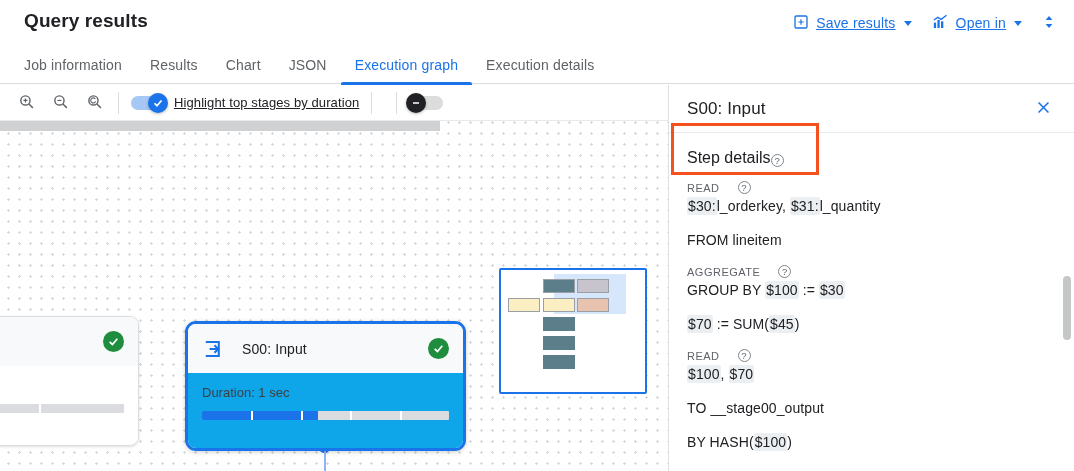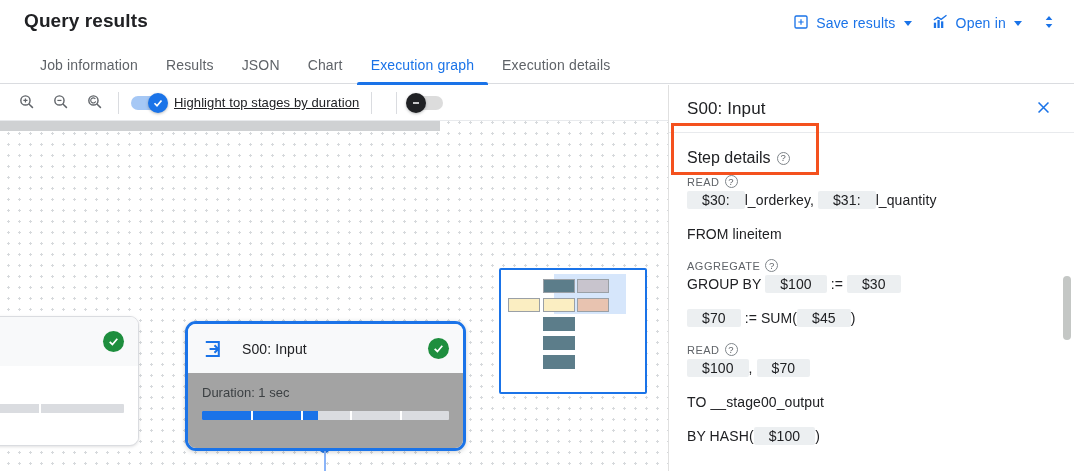--- a/index.html
+++ b/index.html
@@ -26,39 +26,40 @@
     position: absolute; right: 8px; top: 0; height: 46px;
     display: flex; align-items: center; gap: 0px;
   }
   .hdr-btn {
     display: flex; align-items: center; gap: 7px;
     height: 32px; padding: 0 10px;
     color: #1a73e8; font-size: 14px; font-weight: 500;
     background: transparent; border: none; cursor: pointer;
     border-radius: 4px; letter-spacing: .2px;
     white-space: nowrap;
+    text-decoration: underline;
   }
   .caret {
     width: 0; height: 0; margin-left: 1px;
     border-left: 4px solid transparent;
     border-right: 4px solid transparent;
     border-top: 5px solid #1a73e8;
   }
   .icon-btn {
     width: 34px; height: 34px; display: flex; align-items: center;
     justify-content: center; border-radius: 50%; cursor: pointer;
     border: none; background: transparent;
   }
 
   
   .tabbar {
     position: absolute; left: 0; top: 46px; width: 1074px; height: 38px;
     border-bottom: 1px solid #dadce0; background: #fff;
   }
-  .tabs { display: flex; height: 38px; padding-left: 26px; }
+  .tabs { display: flex; height: 38px; padding-left: 10px; }
   .tab {
     display: flex; align-items: center; justify-content: center;
     height: 38px; padding: 0 14px;
     font-size: 14px; color: #5f6368; cursor: pointer;
     position: relative; white-space: nowrap; letter-spacing: .15px;
   }
   .tab.active { color: #1a73e8; font-weight: 500; }
   .tab.active::after {
     content: ""; position: absolute; left: 0; right: 0; bottom: -1px;
     height: 3px; background: #1a73e8; border-radius: 2px 2px 0 0;
@@ -143,21 +144,21 @@
     background: #1e8e3e; display: flex; align-items: center;
     justify-content: center; flex: none;
   }
 
   
   #node-s00 {
     left: 185px; top: 200px; width: 281px; height: 130px;
     border: 3px solid #1a73e8; border-radius: 11px;
     box-shadow: 0 1px 4px rgba(60,64,67,.25);
   }
-  #node-s00 .node-body { background: #a3a3a3; height: 81px; }
+  #node-s00 .node-body { background: #0ea5e9; height: 81px; }
 
   
   #node-left-top {
     left: -142px; top: 195px; width: 281px; height: 130px;
     border: 1px solid #dadce0;
   }
   #node-left-top .node-body { background: #ffffff; height: 75px; }
 
   
   .edge-line {
@@ -196,38 +197,38 @@
   }
   .panel-title { font-size: 17px; color: #202124; flex: 1; letter-spacing: .1px; }
   .close-x {
     width: 30px; height: 30px; display: flex; align-items: center;
     justify-content: center; cursor: pointer; border-radius: 50%;
     border: none; background: transparent;
   }
   .panel-body { padding: 16px 18px 0 18px; position: relative; }
   .sec-title {
     font-size: 16px; color: #202124; display: flex;
-    align-items: center; gap: 6px; margin-bottom: 8px;
+    align-items: flex-end; margin-bottom: 14px;
   }
   .qmark {
     display: inline-flex; width: 13px; height: 13px;
     border: 1.2px solid #80868b; border-radius: 50%;
     align-items: center; justify-content: center;
     font-size: 9.5px; color: #5f6368; line-height: 1;
     font-family: "Liberation Sans", sans-serif; flex: none;
   }
   .kv-key {
     font-size: 11px; color: #5f6368; letter-spacing: .5px;
-    display: flex; align-items: center; gap: 5px; margin-bottom: 3px;
+    display: flex; align-items: center; gap: 18px; margin-bottom: 3px;
   }
   .kv-val {
     font-size: 14px; color: #202124; line-height: 19px;
     margin-bottom: 15px; letter-spacing: .1px;
   }
-  .tok { background: #eceff1; border-radius: 2px; padding: 1px 15px; }
+  .tok { background: #eceff1; border-radius: 2px; padding: 1px 1px; }
   .vscroll {
     position: absolute; right: 3px; top: 143px;
     width: 8px; height: 64px; background: #c4c7c5; border-radius: 4px;
   }
 
   
   .annot {
     position: absolute; left: 671px; top: 123px;
     width: 148px; height: 52px;
     border: 3px solid #f4511e; pointer-events: none; z-index: 40;
@@ -273,22 +274,22 @@
         </svg>
       </span>
     </button>
   </div>
 </div>
 
 <div class="tabbar">
   <div class="tabs" id="tabs-container">
       <div class="tab">Job information</div>
       <div class="tab">Results</div>
+      <div class="tab">Chart</div>
       <div class="tab">JSON</div>
-      <div class="tab">Chart</div>
       <div class="tab active">Execution graph</div>
       <div class="tab">Execution details</div>
     </div>
 </div>
 
 <div class="toolbar">
   <div class="zoom-group">
     <button class="zoom-btn">
       <span>
         <svg width="17" height="17" viewBox="0 0 24 24" fill="none" stroke="#5f6368" stroke-width="2">

